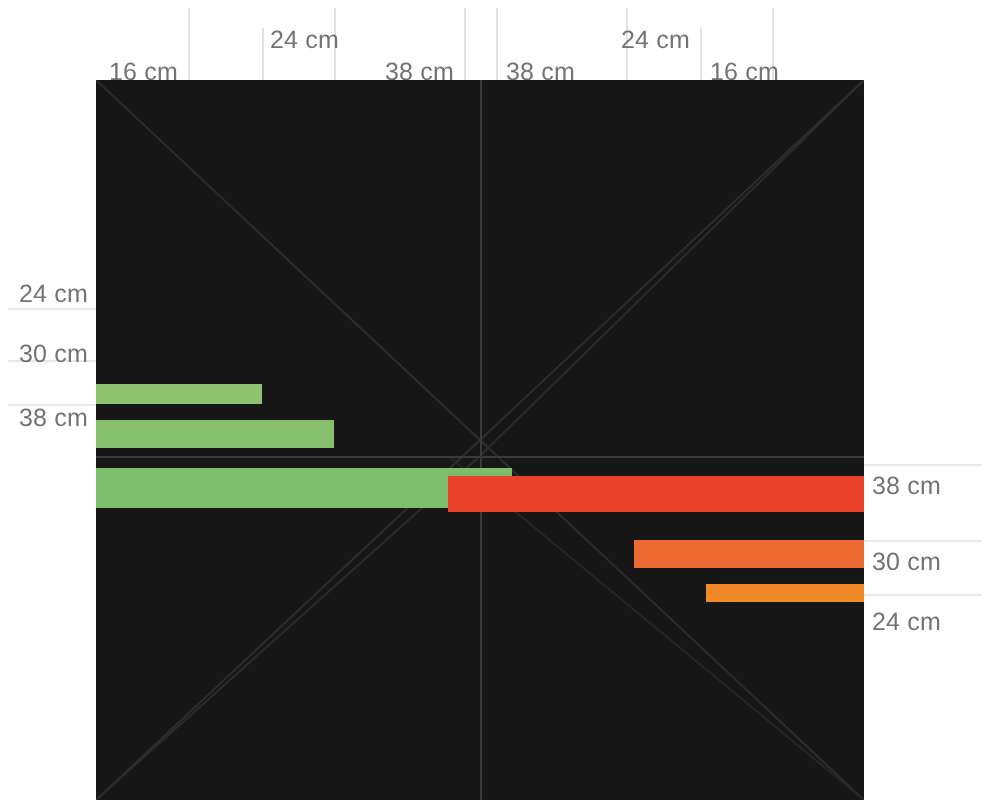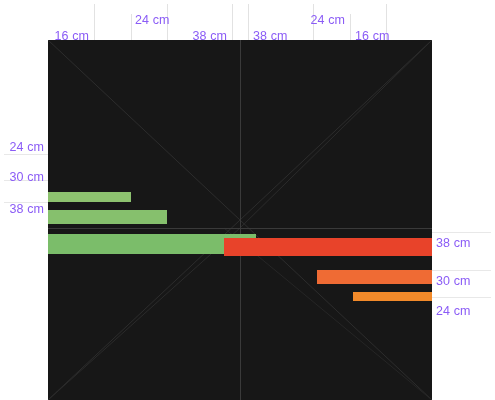--- a/index.html
+++ b/index.html
@@ -18,21 +18,21 @@
   .hline{position:absolute;left:0;right:0;height:1px;background:#3a3a3a;}
 
   
   .bar{position:absolute;}
 
   
   .tick-v{position:absolute;width:1px;background:#e2e2e2;}
   .tick-h{position:absolute;height:1px;background:#e8e8e8;}
 
   
-  .lab{position:absolute;font-size:12.5px;color:#8b5cf6;white-space:nowrap;
+  .lab{position:absolute;font-size:12.5px;color:#737373;white-space:nowrap;
        letter-spacing:.1px;}
   .lab.r{text-align:right;}
 </style>
 </head>
 <body>
 
 <div id="stage">
 
   <div class="tick-v" style="left:94px;top:4px;height:36px;"></div>
   <div class="tick-v" style="left:131px;top:14px;height:26px;"></div>

